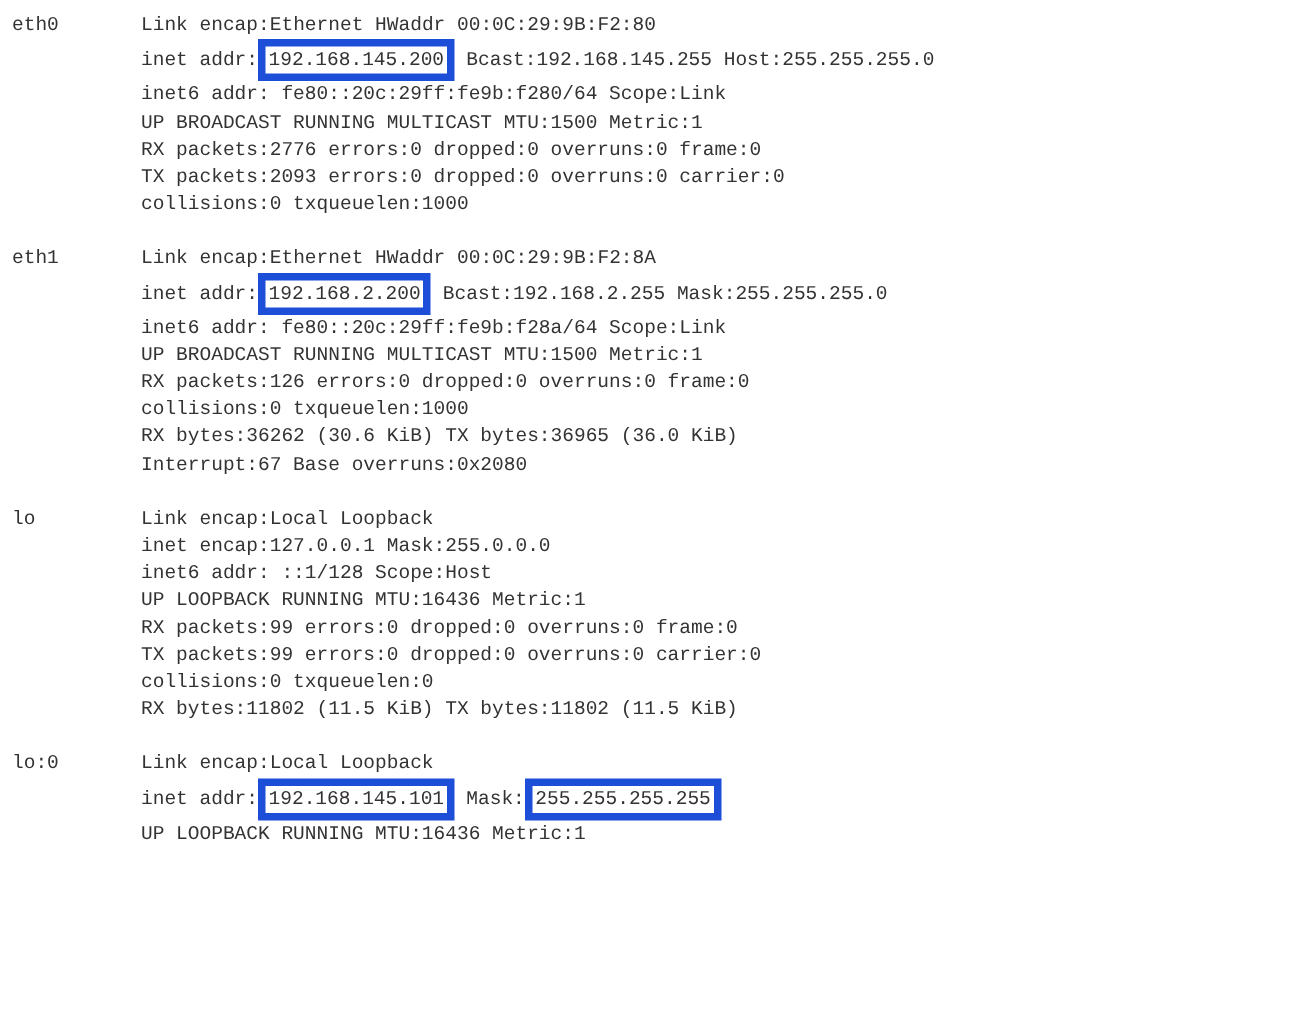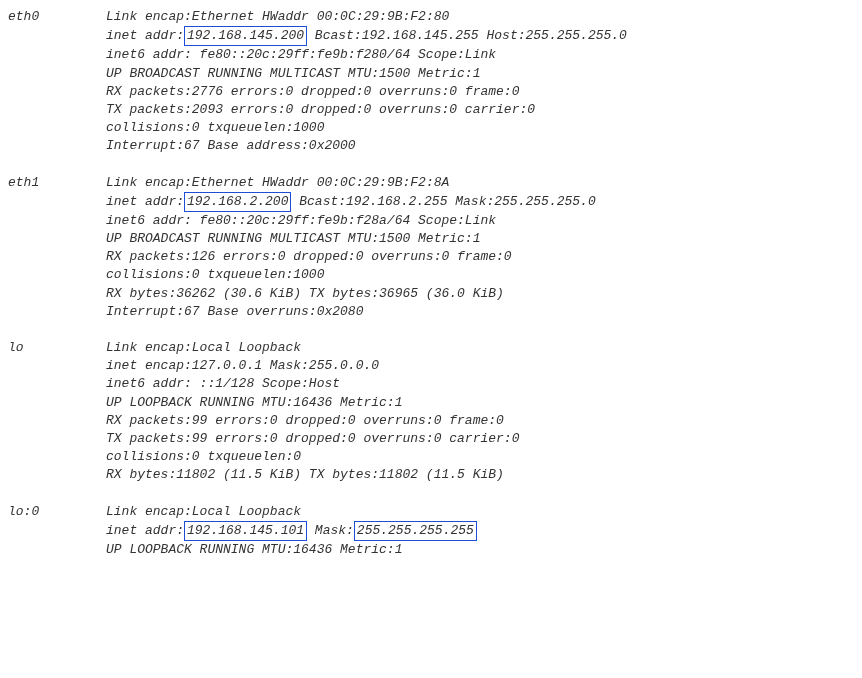--- a/index.html
+++ b/index.html
@@ -7,36 +7,34 @@
       font-size: 13px;
       line-height: 1.4;
       color: #333;
       background: #fff;
       margin: 0;
       padding: 8px;
       white-space: nowrap;
     }
     .iface-block {
       margin-bottom: 18px;
-      font-style: italic;
     }
     .line {
       display: flex;
     }
     .col-iface {
       display: inline-block;
       width: 86px;
       vertical-align: top;
     }
     .col-body {
       display: inline-block;
-      margin-left: 12px;
     }
     .boxed {
-      border: 1px solid #1d4ed8;
+      border: 5px solid #1d4ed8;
       padding: 0 2px;
       display: inline-block;
     }
   </style>
 </head>
 <body>
 
 <div class="iface-block">
   <div class="line">
     <span class="col-iface">eth0</span>
@@ -65,21 +63,20 @@
   <div class="line">
       <span class="col-iface"></span>
       <span class="col-body">TX packets:2093 errors:0 dropped:0 overruns:0 carrier:0</span>
     </div>
   <div class="line">
       <span class="col-iface"></span>
       <span class="col-body">collisions:0 txqueuelen:1000</span>
     </div>
   <div class="line">
       <span class="col-iface"></span>
-      <span class="col-body">Interrupt:67 Base address:0x2000</span>
     </div>
 </div>
 
 <div class="iface-block">
   <div class="line">
     <span class="col-iface">eth1</span>
     <span class="col-body">
       <span>Link encap:</span><span>Ethernet</span><span>  HWaddr </span><span>00:0C:29:9B:F2:8A</span>
     </span>
   </div>

